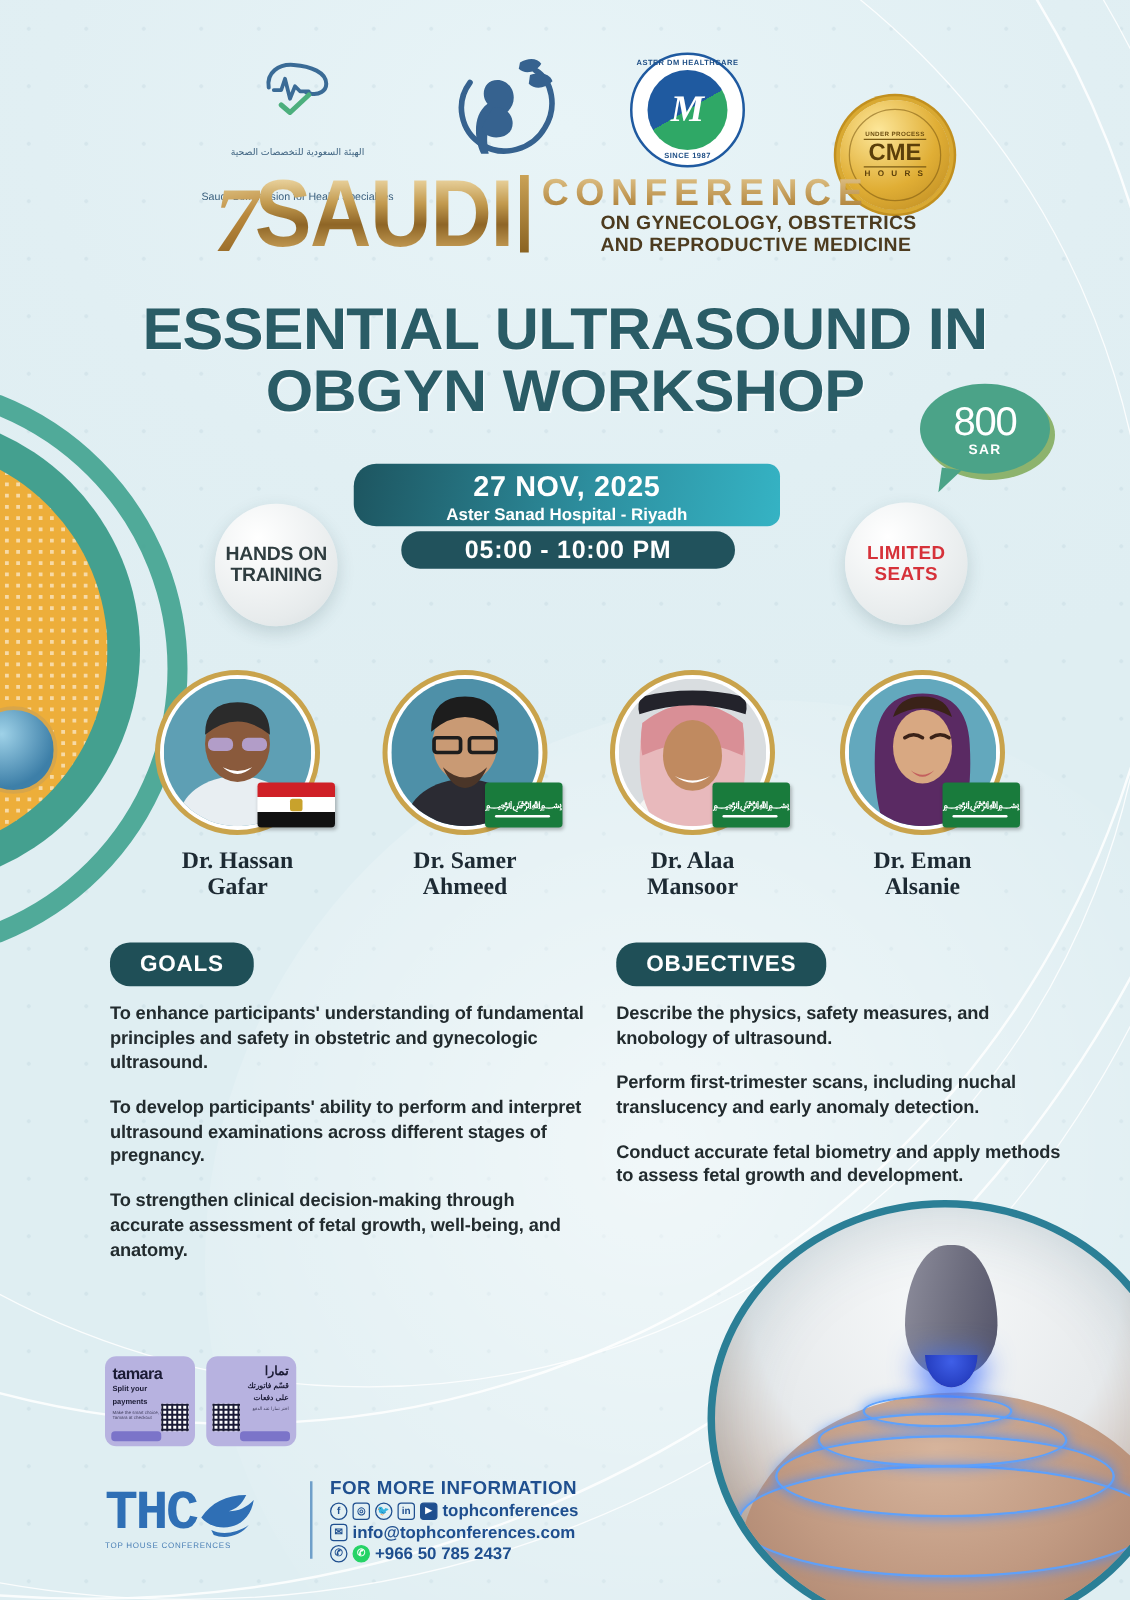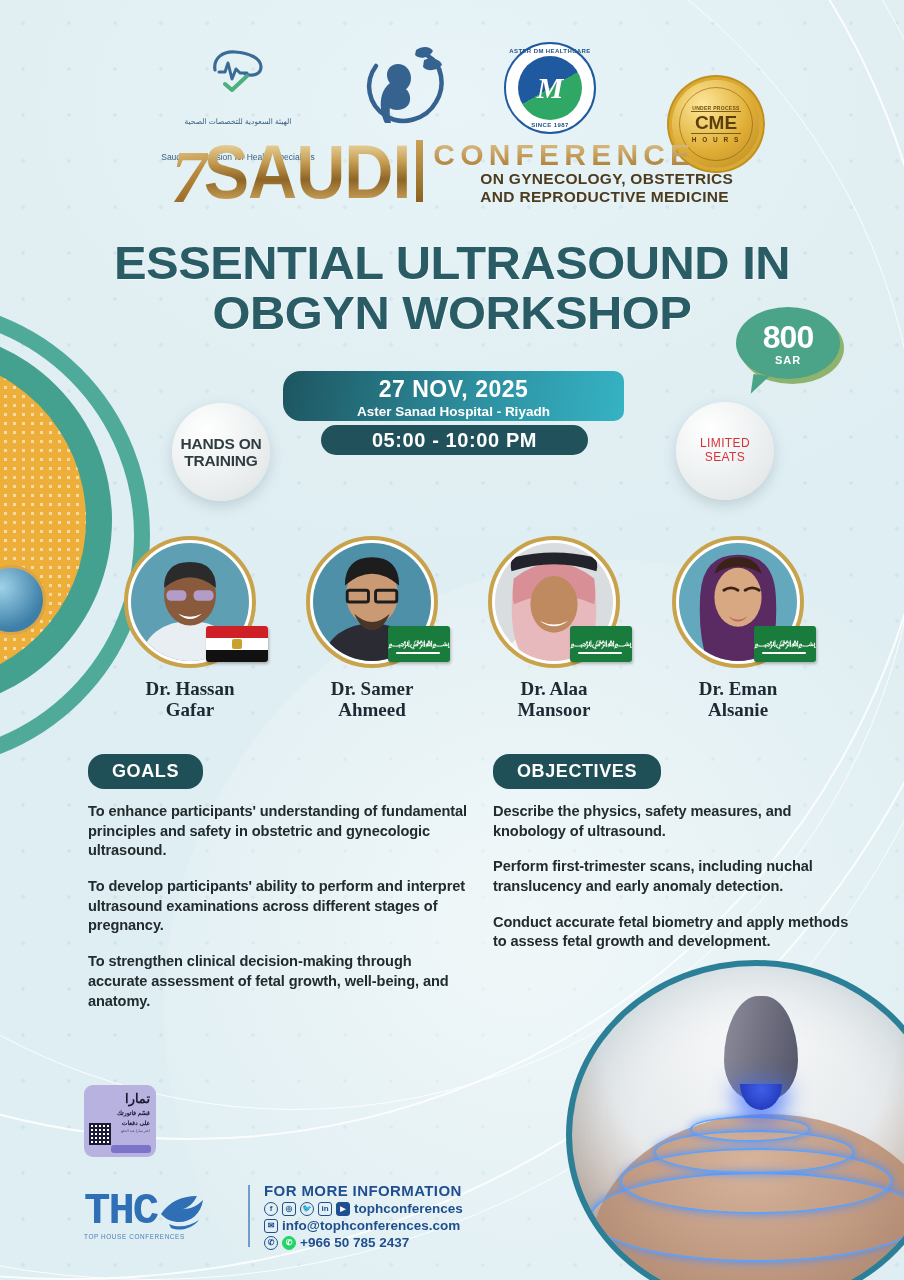--- a/index.html
+++ b/index.html
@@ -161,35 +161,35 @@
   
   .circle-badge{
     position:absolute; border-radius:50%;
     background:radial-gradient(circle at 35% 28%, #ffffff, #e7ebec 70%, #d7dddf 100%);
     display:flex; align-items:center; justify-content:center; text-align:center;
     box-shadow:0 5px 14px rgba(40,70,80,.18);
   }
   .hands{ left:172px; top:403px; width:98px; height:98px; }
   .hands .t{ font-size:15.5px; font-weight:bold; color:#2f3d40; line-height:1.12; letter-spacing:-.2px; }
   .seats{ left:676px; top:402px; width:98px; height:98px; }
-  .seats .t{ font-size:12px; font-weight:normal; color:#d6323a; line-height:1.14; letter-spacing:.4px; }
+  .seats .t{ font-size:15px; font-weight:bold; color:#d6323a; line-height:1.14; letter-spacing:.4px; }
   .pricebub{
     position:absolute; left:736px; top:307px; width:104px; height:72px;
     background:#4ba388; border-radius:50%;
     display:flex; flex-direction:column; align-items:center; justify-content:center;
     box-shadow:4px 5px 0 rgba(126,168,86,.85);
     color:#fff;
   }
   .pricebub:after{
     content:""; position:absolute; left:16px; bottom:-16px;
     border-width:20px 16px 0 0; border-style:solid;
     border-color:#4ba388 transparent transparent transparent;
     transform:rotate(8deg);
   }
-  .pricebub .p1{ font-size:32px; font-weight:bold; line-height:1; letter-spacing:-1px; }
+  .pricebub .p1{ font-size:32px; font-weight:normal; line-height:1; letter-spacing:-1px; }
   .pricebub .p2{ font-size:11px; font-weight:bold; letter-spacing:1px; margin-top:1px; }
   
   .speakers{ position:absolute; top:536px; left:0; width:904px; height:200px; }
   .spk{ position:absolute; width:188px; text-align:center; }
   .spk .frame{
     width:132px; height:132px; border-radius:50%; margin:0 auto;
     border:4px solid #c9a34c; padding:3px; background:#fff;
     position:relative;
   }
   .spk .ph{
@@ -273,21 +273,21 @@
     background-image:
       linear-gradient(90deg,#1b1b35 50%, transparent 50%),
       linear-gradient(#1b1b35 50%, transparent 50%);
     background-size:4px 4px, 4px 4px;
   }
   .tcard .tb{
     position:absolute; left:5px; bottom:4px; width:40px; height:8px;
     background:#7b74c9; border-radius:3px;
   }
   .tcard.ar{ direction:rtl; text-align:right; }
-  .tcard.ar .tm{ font-size:13px;font-family:Liberation Serif, serif; }
+  .tcard.ar .tm{ font-size:10px;font-family:Liberation Serif, serif; }
   
   .footer{ position:absolute; left:84px; top:1182px; display:flex; align-items:center; gap:14px; }
   .thc{ width:150px; }
   .thc .mark{ display:flex; align-items:center; gap:2px; }
   .thc .letters{
     font-size:44px; font-weight:bold; color:#2f6fb5; letter-spacing:-2px; line-height:.9;
     font-family:Liberation Mono, monospace;
   }
   .thc .sub{ font-size:6.4px; letter-spacing:.6px; color:#4a7fb5; margin-top:2px; }
   .divider{ width:2px; height:62px; background:#6f9fc9; }
@@ -520,20 +520,28 @@
     <div class="us-belly"></div>
     <div class="us-wave w4"></div>
     <div class="us-wave w3"></div>
     <div class="us-wave w2"></div>
     <div class="us-wave w1"></div>
     <div class="us-probe"></div>
     <div class="us-tip"></div>
   </div>
 
   <div class="tamara">
+    <div class="tcard">
+      <div class="tm">tamara</div>
+      <div class="ts">Split your</div>
+      <div class="ts">payments</div>
+      <div class="tt">Make the smart choice, choose Tamara at checkout</div>
+      <div class="qr"></div>
+      <div class="tb"></div>
+    </div>
     <div class="tcard ar">
       <div class="tm">تمارا</div>
       <div class="ts">قسّم فاتورتك</div>
       <div class="ts">على دفعات</div>
       <div class="tt">اختر تمارا عند الدفع</div>
       <div class="qr" style="right:auto;left:5px;"></div>
       <div class="tb" style="left:auto;right:5px;"></div>
     </div>
   </div>
 

